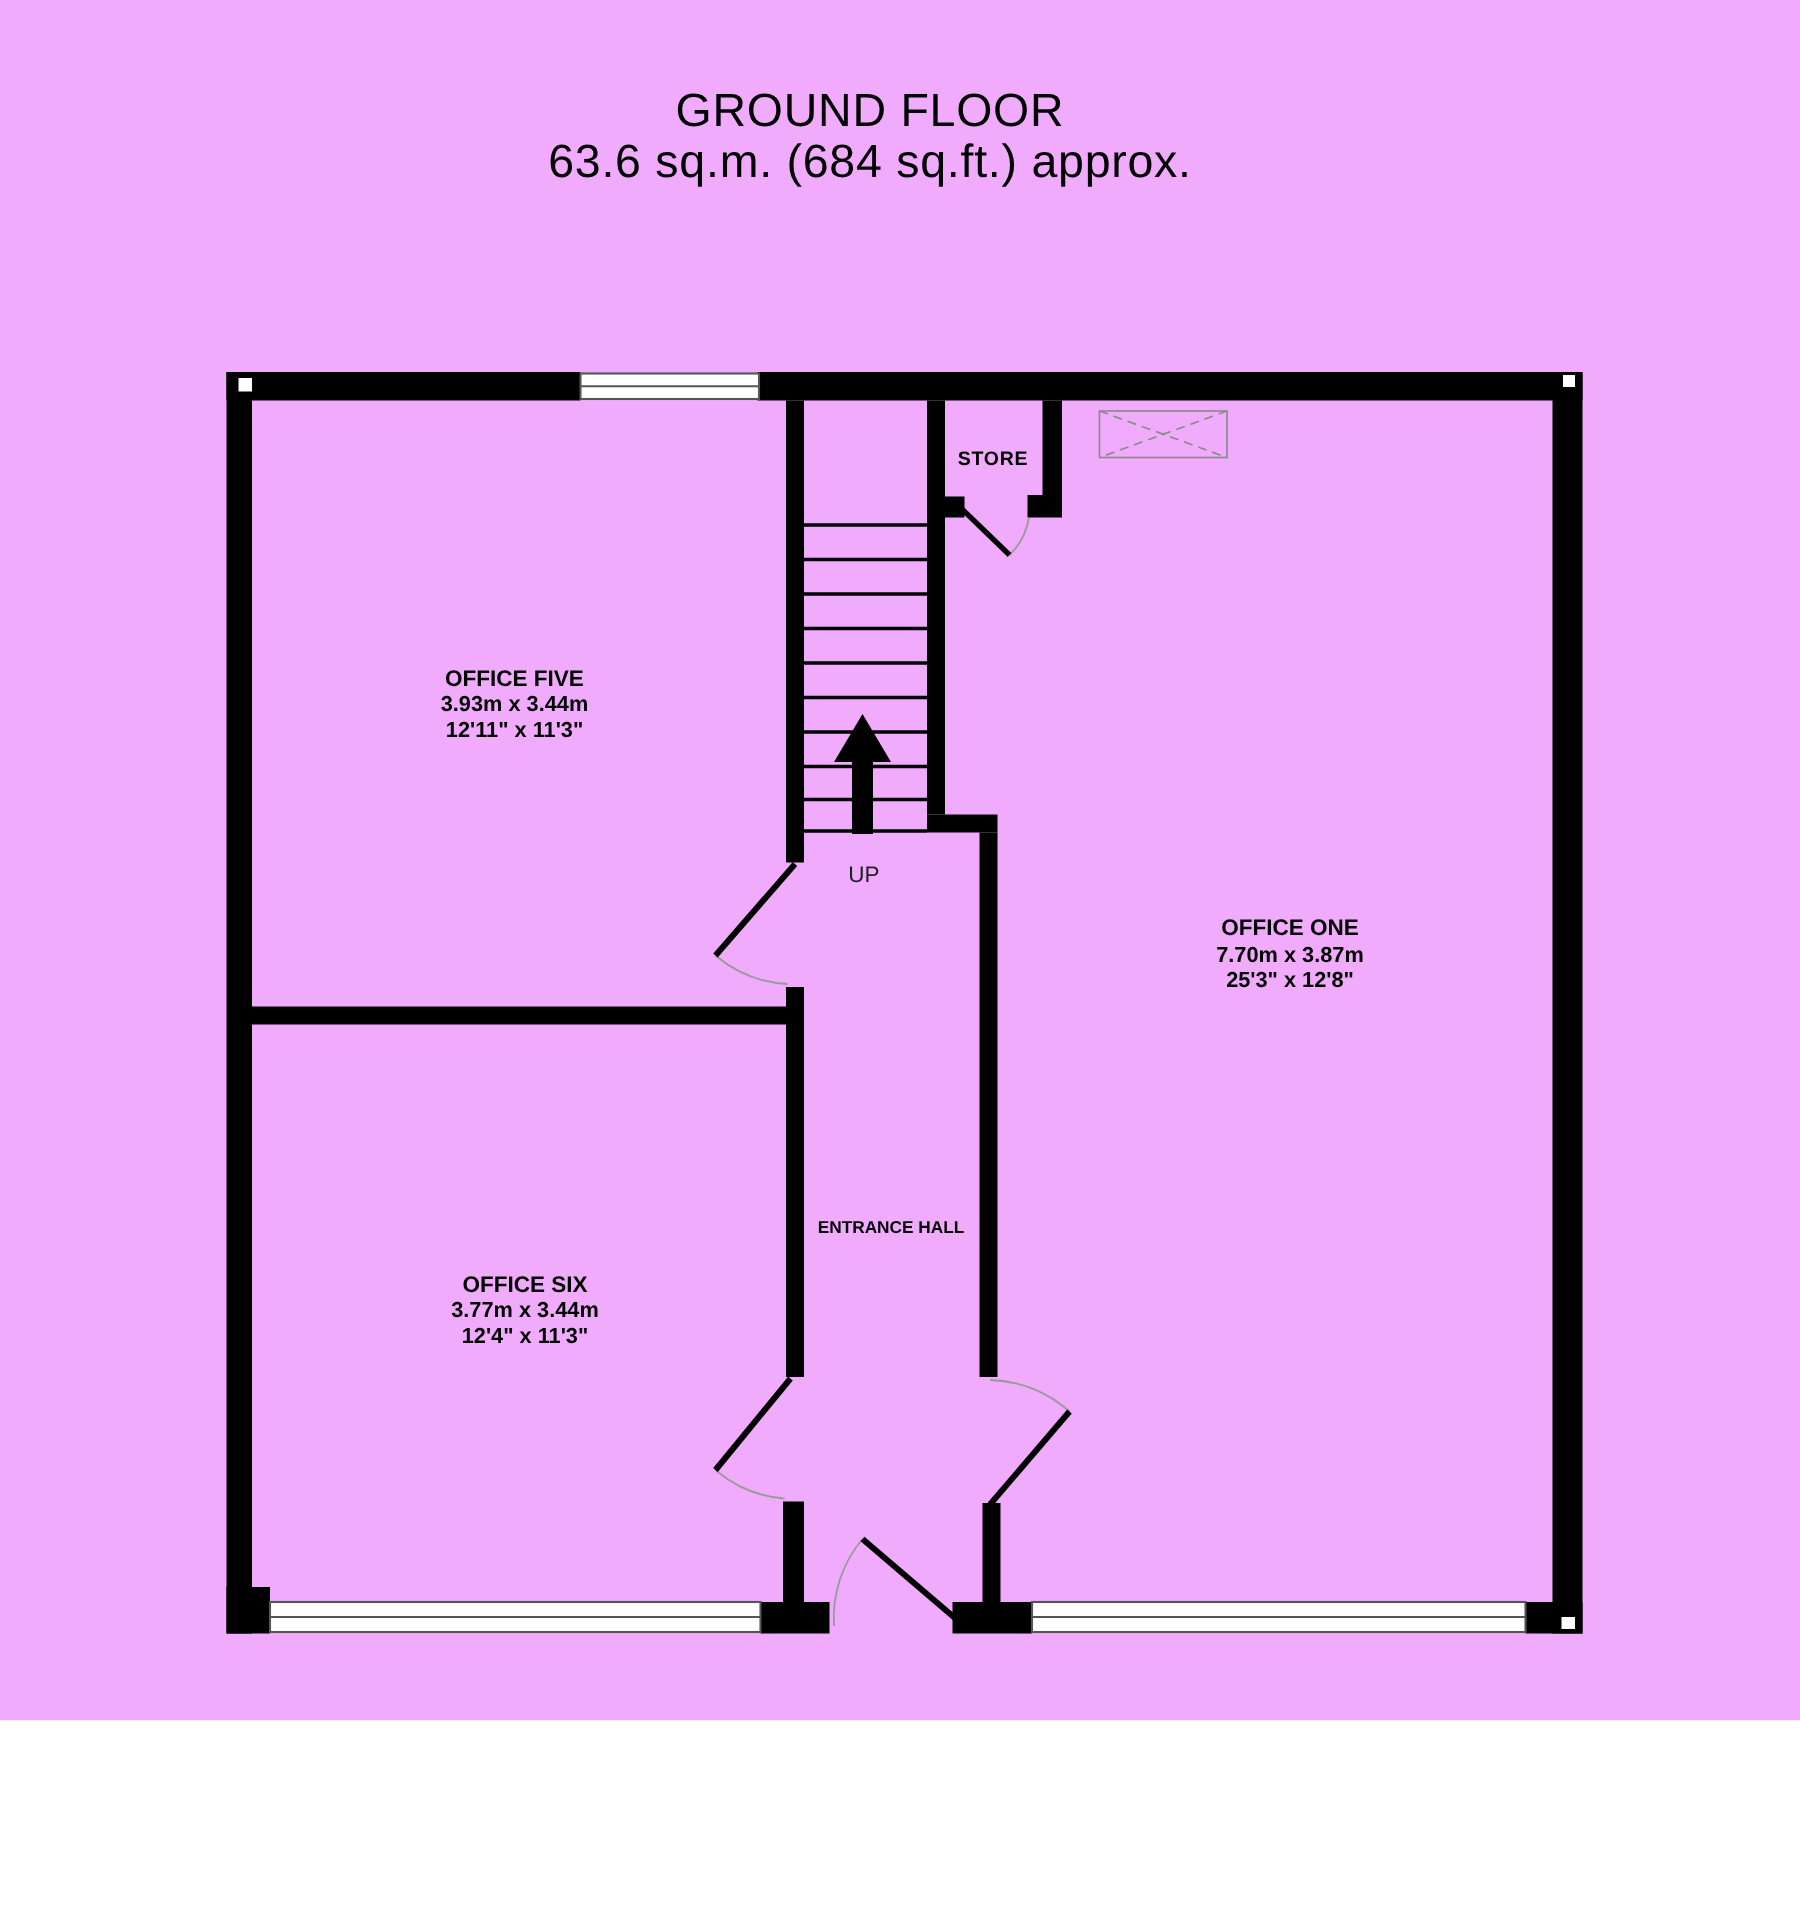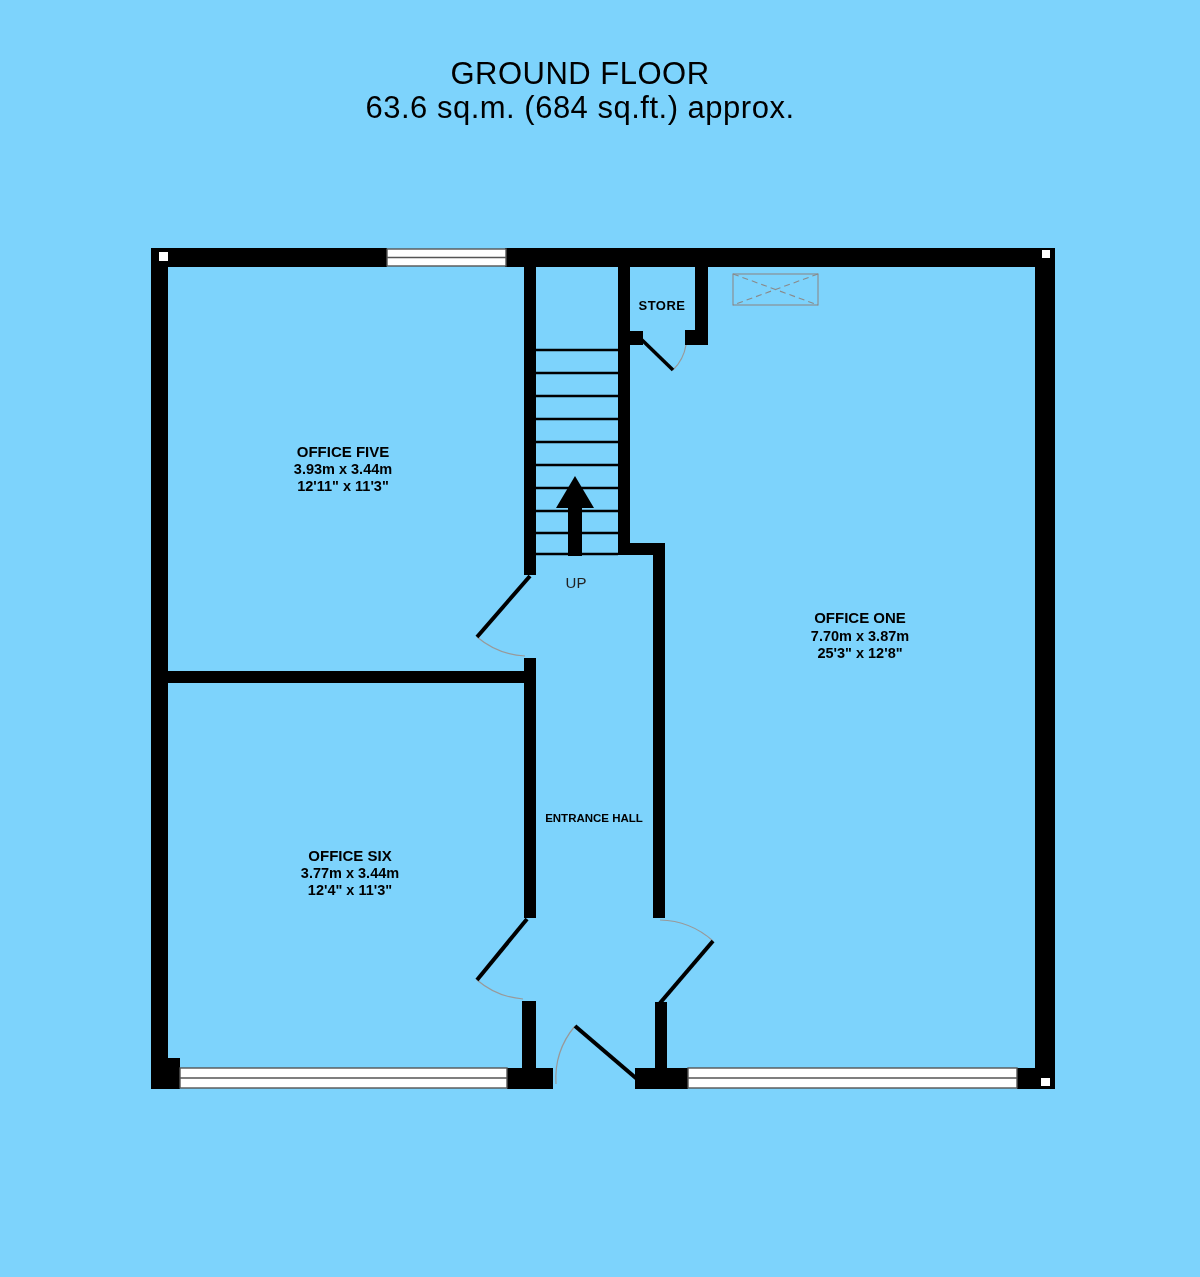--- a/index.html
+++ b/index.html
@@ -1,20 +1,20 @@
 <!DOCTYPE html>
 <html><head>
 <meta charset="utf-8">
 <style>
   html, body { margin: 0; padding: 0; background: #ffffff; }
   .stage {
     position: relative;
     width: 1200px;
-    height: 1277px;
-    background: #7dd3fc;
+    height: 1147px;
+    background: #f0abfc;
     font-family: "Liberation Sans", sans-serif;
     overflow: hidden;
   }
   svg { display: block; }
   text {
     fill: #000000;
     font-family: "Liberation Sans", sans-serif;
   }
   .t-title   { font-size: 31px; font-weight: 400; letter-spacing: 0.5px; }
   .t-room    { font-size: 15px; font-weight: 700; }

